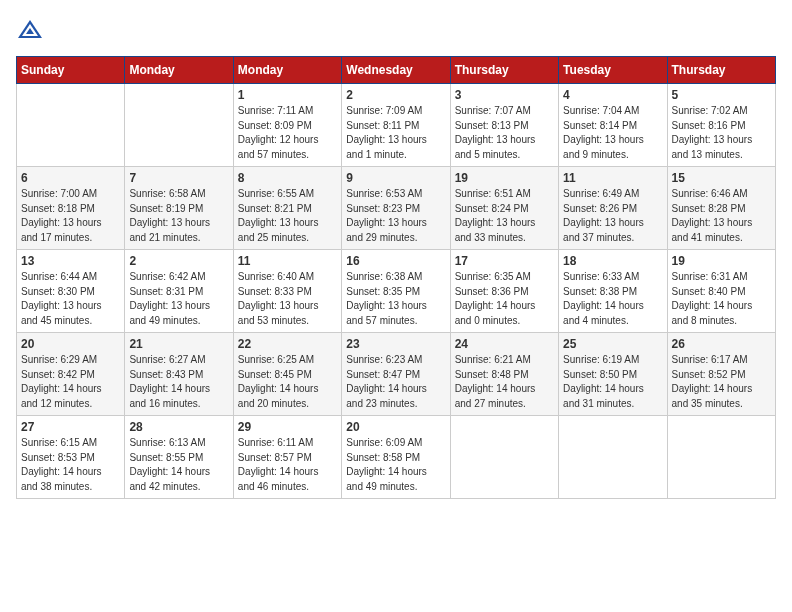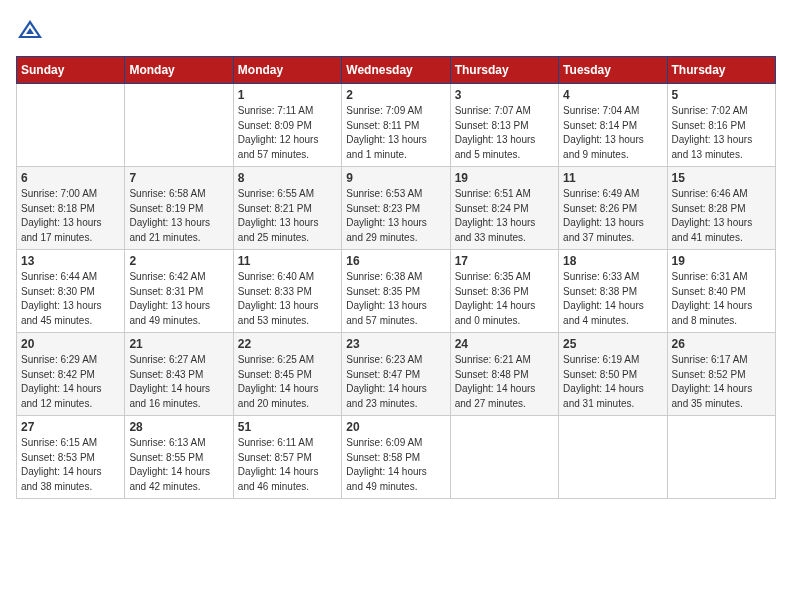--- a/index.html
+++ b/index.html
@@ -246,21 +246,21 @@
       <tr class="row-white">
         <td>
           <span class="day-num">27</span>
           <div class="day-info">Sunrise: 6:15 AM<br>Sunset: 8:53 PM<br>Daylight: 14 hours and 38 minutes.</div>
         </td>
         <td>
           <span class="day-num">28</span>
           <div class="day-info">Sunrise: 6:13 AM<br>Sunset: 8:55 PM<br>Daylight: 14 hours and 42 minutes.</div>
         </td>
         <td>
-          <span class="day-num">51</span>
+          <span class="day-num">29</span>
           <div class="day-info">Sunrise: 6:11 AM<br>Sunset: 8:57 PM<br>Daylight: 14 hours and 46 minutes.</div>
         </td>
         <td>
           <span class="day-num">20</span>
           <div class="day-info">Sunrise: 6:09 AM<br>Sunset: 8:58 PM<br>Daylight: 14 hours and 49 minutes.</div>
         </td>
         <td class="empty-cell"></td>
         <td class="empty-cell"></td>
         <td class="empty-cell"></td>
       </tr>

